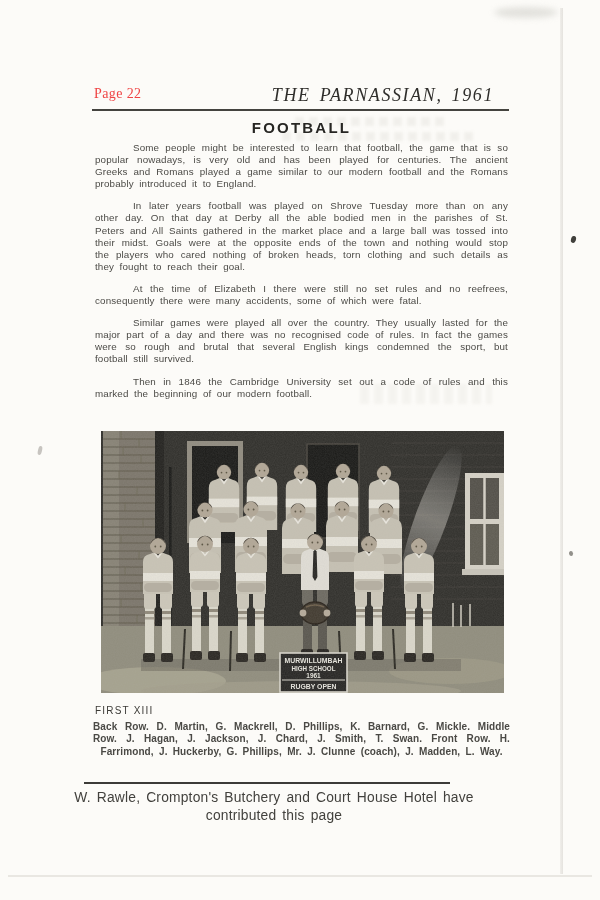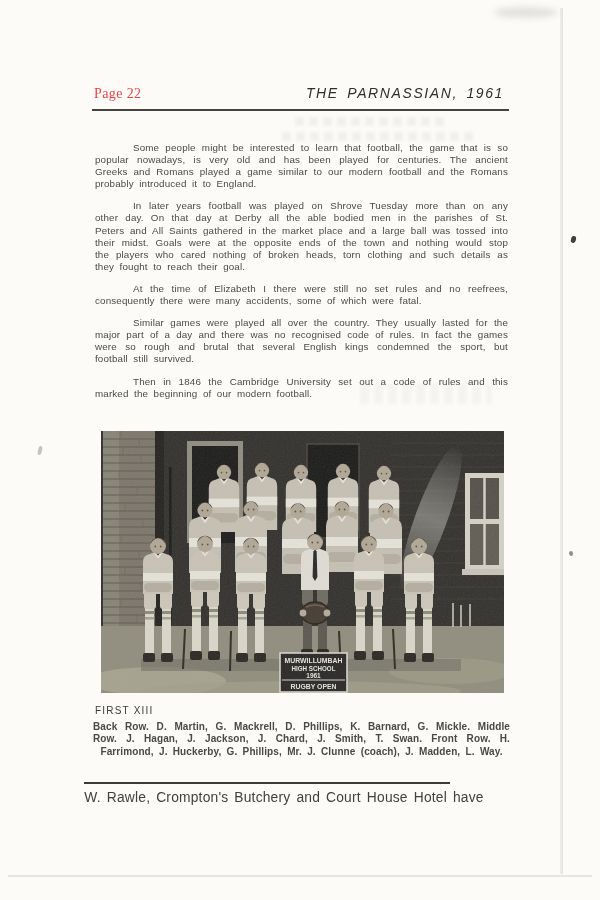--- a/index.html
+++ b/index.html
@@ -25,22 +25,22 @@
     border-radius:40%;transform:rotate(12deg);opacity:.8;}
   .ghost{position:absolute;filter:blur(1.6px);opacity:.5;
     background:repeating-linear-gradient(90deg,#e7e5df 0 9px,transparent 9px 14px);}
   .ghost1{left:295px;top:117px;width:150px;height:9px;}
   .ghost2{left:282px;top:132px;width:196px;height:9px;}
   .ghost3{left:360px;top:384px;width:132px;height:20px;opacity:.35;}
   
   .header{position:absolute;left:92px;top:86px;width:417px;height:20px;}
   .page-num{position:absolute;left:2px;top:0;
     font-family:"Liberation Serif", serif;font-size:14px;color:#ef4444;letter-spacing:.4px;}
-  .journal{position:absolute;right:5px;top:-1px;
-    font-family:Liberation Sans, sans-serif;font-style:italic;font-size:14px;color:#2f2e2b;
+  .journal{position:absolute;right:15px;top:-1px;
+    font-family:Liberation Serif, serif;font-style:italic;font-size:18px;color:#2f2e2b;
     letter-spacing:1.6px;word-spacing:3px;}
   .rule{position:absolute;background:#44433f;height:2px;}
   .rule-header{left:92px;top:109px;width:417px;}
   
   .title{position:absolute;left:95px;top:119px;width:413px;text-align:center;
     font-size:15px;font-weight:bold;letter-spacing:2.2px;color:#272623;}
   .bodycopy{position:absolute;left:95px;top:142px;width:413px;}
   .bodycopy p{
     margin:0 0 10px 0;
     font-size:9.8px;line-height:12.1px;color:#4b4a46;
@@ -53,21 +53,21 @@
   .photo svg{display:block;width:403px;height:262px;}
   svg text{font-family:"Liberation Sans", sans-serif;}
   
   .cap-title{position:absolute;left:95px;top:705px;width:413px;text-align:left;
     font-size:10px;font-weight:normal;letter-spacing:1.2px;color:#3c3b37;}
   .cap-names{position:absolute;left:93px;top:721px;width:417px;margin:0;
     font-size:10px;font-weight:bold;line-height:12.4px;color:#4a4945;
     text-align:justify;text-align-last:center;word-spacing:2.4px;letter-spacing:.1px;}
   
   .rule-footer{left:84px;top:782px;width:366px;height:2px;background:#3c3b38;}
-  .credit{position:absolute;left:56px;top:789px;width:456px;text-align:center;
+  .credit{position:absolute;left:46px;top:789px;width:456px;text-align:center;
     font-size:13.8px;line-height:17.5px;color:#42413d;word-spacing:2px;letter-spacing:.2px;}
 </style>
 </head>
 <body>
 
 <div class="page">
 
   <div class="edge-right"></div>
   <div class="edge-bottom"></div>
   <div class="smudge-topright"></div>
@@ -77,20 +77,21 @@
   <div class="ghost ghost1"></div>
   <div class="ghost ghost2"></div>
   <div class="ghost ghost3"></div>
 
   <div class="header">
     <span class="page-num">Page 22</span>
     <span class="journal">THE PARNASSIAN, 1961</span>
   </div>
   <div class="rule rule-header"></div>
 
+  <div class="title">FOOTBALL</div>
   <div class="bodycopy">
     <p>Some people might be interested to learn that football, the game that is so popular nowadays, is very old and has been played for centuries.  The ancient Greeks and Romans played a game similar to our modern football and the Romans probably introduced it to England.</p>
     <p>In later years football was played on Shrove Tuesday more than on any other day.  On that day at Derby all the able bodied men in the parishes of St. Peters and All Saints gathered in the market place and a large ball was tossed into their midst.  Goals were at the opposite ends of the town and nothing would stop the players who cared nothing of broken heads, torn clothing and such details as they fought to reach their goal.</p>
     <p>At the time of Elizabeth I there were still no set rules and no reefrees, consequently there were many accidents, some of which were fatal.</p>
     <p>Similar games were played all over the country.  They usually lasted for the major part of a day and there was no recognised code of rules.  In fact the games were so rough and brutal that several English kings condemned the sport, but football still survived.</p>
     <p>Then in 1846 the Cambridge University set out a code of rules and this marked the beginning of our modern football.</p>
   </div>
 
   <div class="photo">
     <svg viewBox="0 0 403 262" xmlns="http://www.w3.org/2000/svg">
@@ -299,15 +300,16 @@
       <rect x="0" y="0" width="403" height="262" filter="url(#grain)"></rect>
     </svg>
   </div>
 
   <div class="cap-title">FIRST XIII</div>
   <p class="cap-names">Back Row. D. Martin, G. Mackrell, D. Phillips, K. Barnard, G. Mickle. Middle Row. J. Hagan, J. Jackson, J. Chard, J. Smith, T. Swan. Front Row. H. Farrimond, J. Huckerby, G. Phillips, Mr. J. Clunne (coach), J. Madden, L. Way.</p>
 
   <div class="rule rule-footer"></div>
   <div class="credit">
     <div>W. Rawle, Crompton's Butchery and Court House Hotel have</div>
+    <div>contributed this page</div>
   </div>
 
 </div>
 
 </body></html>

